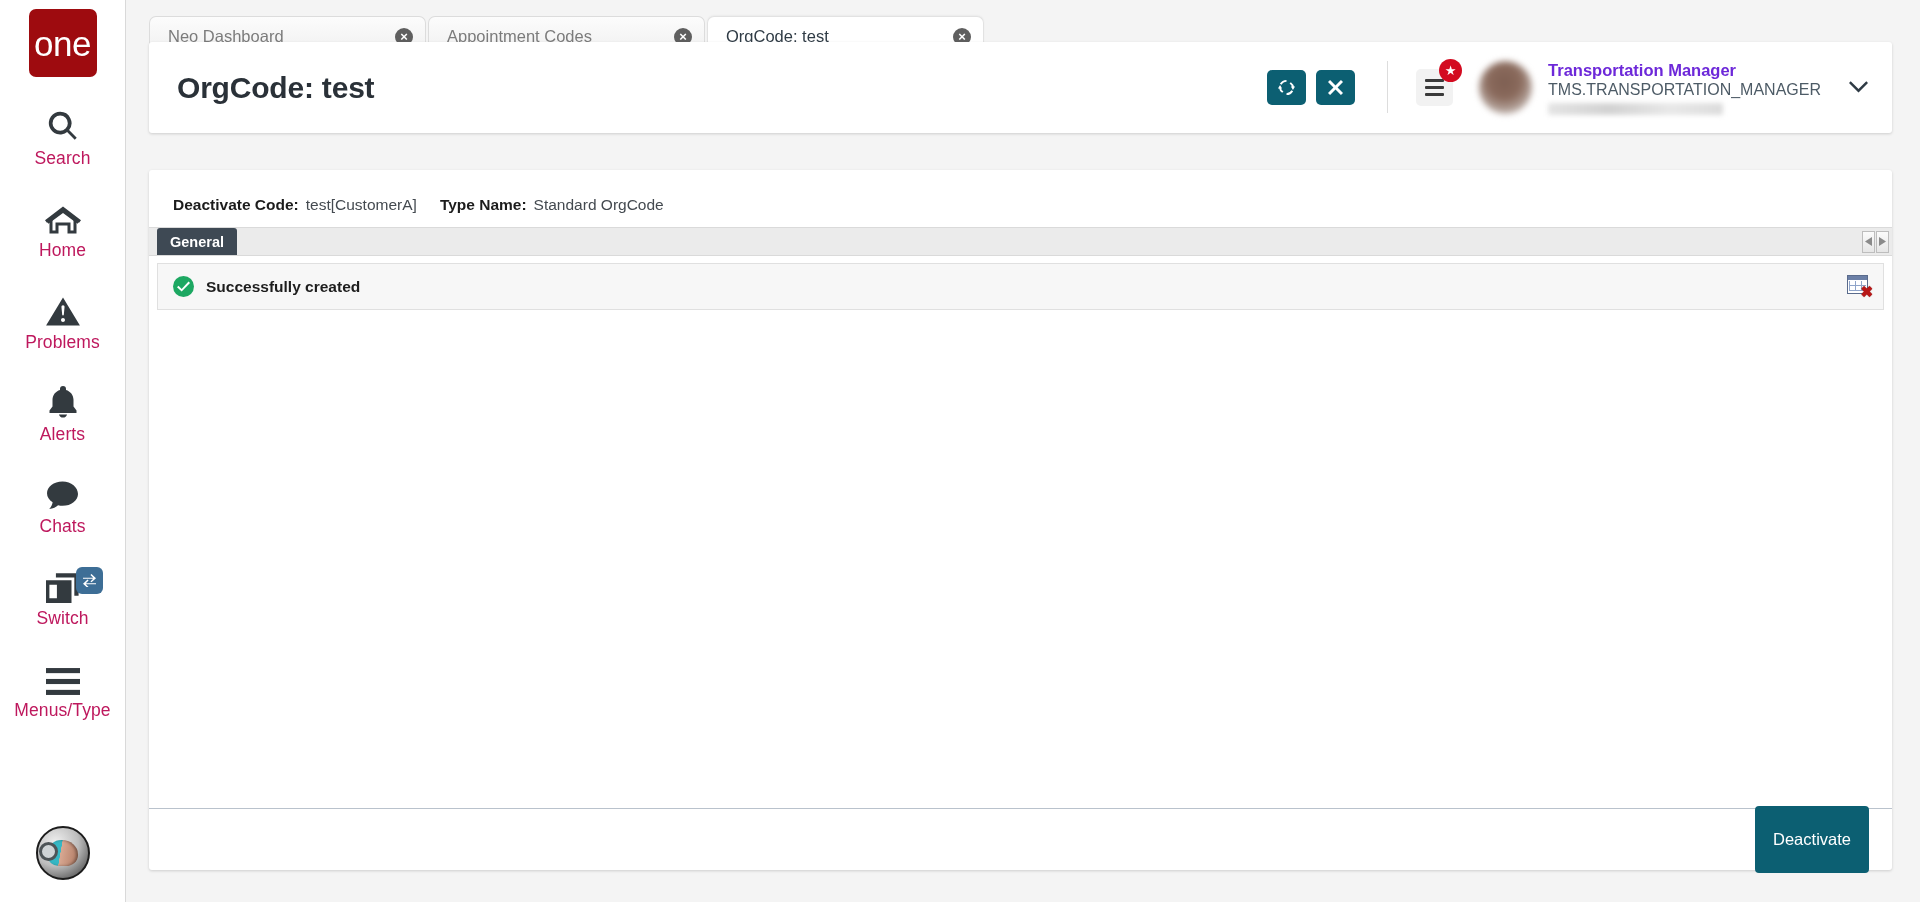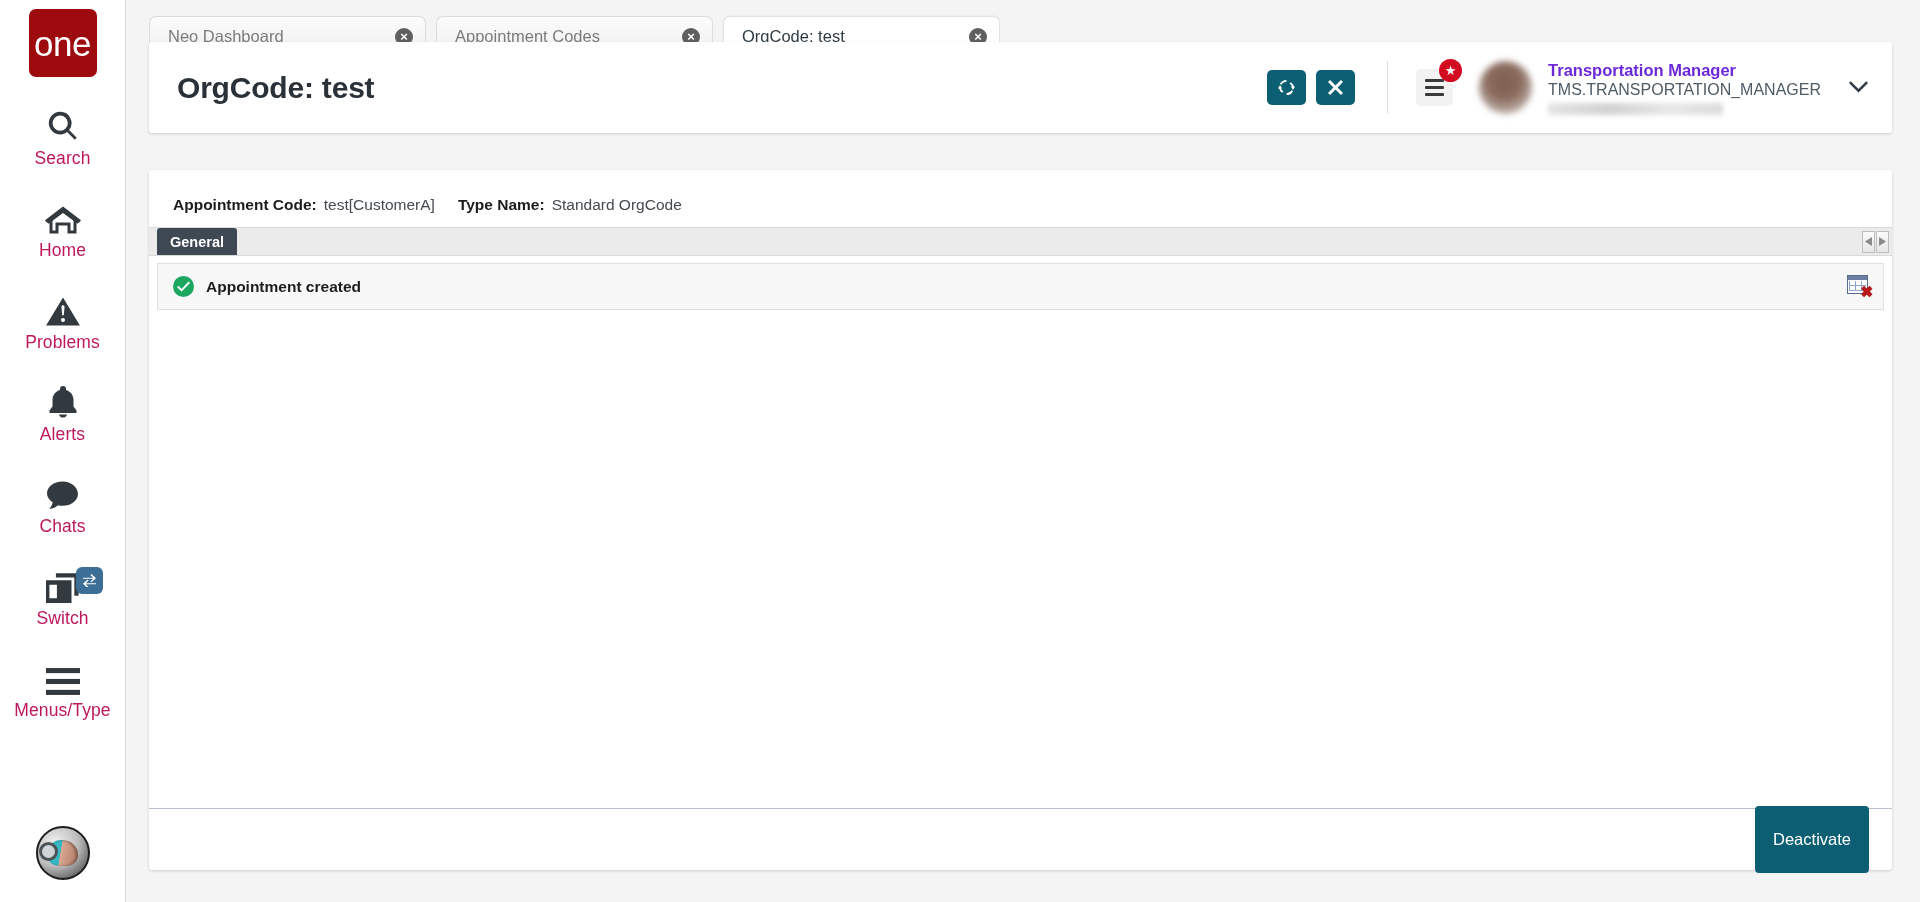--- a/index.html
+++ b/index.html
@@ -64,21 +64,21 @@
     width: 19px; height: 19px; border-radius: 50%;
     border: 3px solid #4d5457; background: #cfd4d6;
   }
 
   
   .right { flex: 1 1 auto; height: 902px; background: #f4f4f4; position: relative; }
 
   
   .tabstrip {
     position: absolute; left: 0; top: 0; height: 56px; width: 100%;
-    display: flex; align-items: flex-end; padding-left: 23px; gap: 8px;
+    display: flex; align-items: flex-end; padding-left: 23px; gap: 0;
   }
   .tab {
     height: 40px; width: 277px;
     display: flex; align-items: center; padding: 0 12px 0 18px;
     border-radius: 7px 7px 0 0;
     background: linear-gradient(#fcfcfc, #efefef);
     border: 1px solid #dcdcdc; border-bottom: none;
     font-size: 16.5px; color: #7b7b7b; cursor: pointer;
     position: relative; margin-right: 2px;
   }
@@ -366,21 +366,21 @@
                 <path d="M1.8 0 10 8.2 18.2 0 20 1.8 10 11.8 0 1.8 1.8 0z"></path>
               </svg>
           </span>
         </div>
       </div>
     </div>
 
     <div class="bodycard">
 
       <div class="summary">
-        <b>Appointment Code:</b>
+        <b>Deactivate Code:</b>
         <span class="val">test[CustomerA]</span>
         <span class="gap"></span>
         <b>Type Name:</b>
         <span class="val">Standard OrgCode</span>
       </div>
 
       <div class="tabrow">
         <div class="gtab">
           <span>General</span>
         </div>
@@ -401,21 +401,21 @@
           </div>
         </div>
       </div>
 
       <div class="msgrow">
         <span class="check">
           <svg width="13" height="11" viewBox="0 0 14 11">
               <path d="M5 8.2 1.6 4.8 0 6.4 5 11 14 1.6 12.4 0z"></path>
             </svg>
         </span>
-        <span class="msgtext">Appointment created</span>
+        <span class="msgtext">Successfully created</span>
         <span class="gridico">
           <span class="sheet">
             <span class="bar" style="display:block"></span>
             <span class="grid" style="display:block"></span>
           </span>
           <span class="xmark">✖</span>
         </span>
       </div>
 
       <div class="filler"></div>

